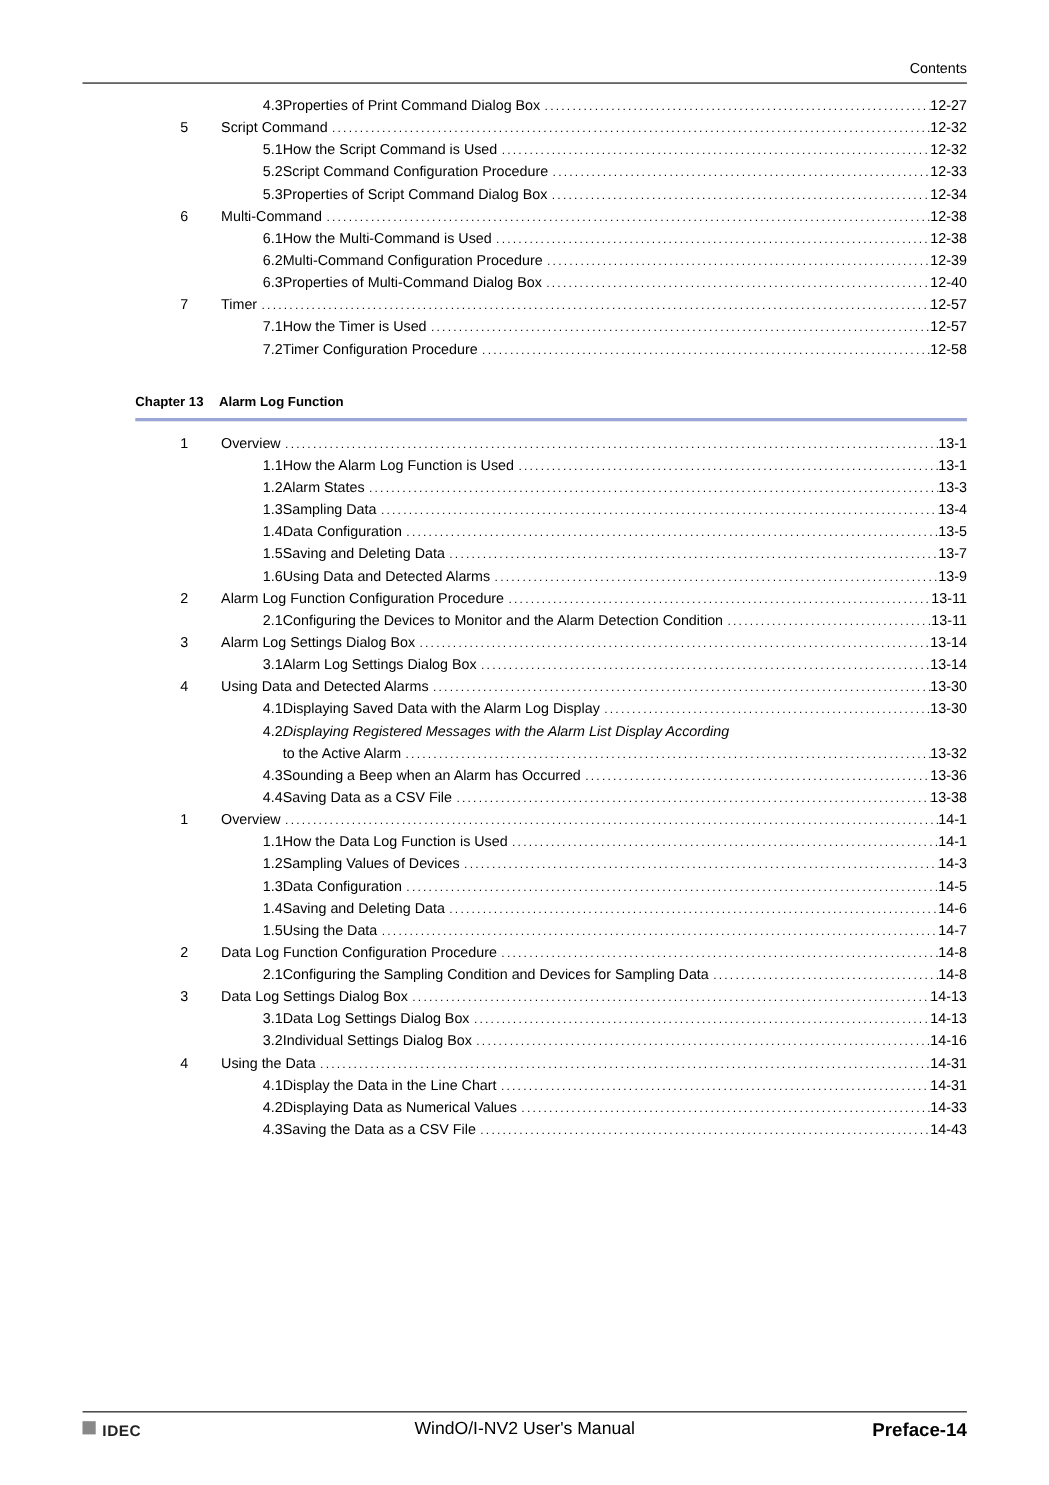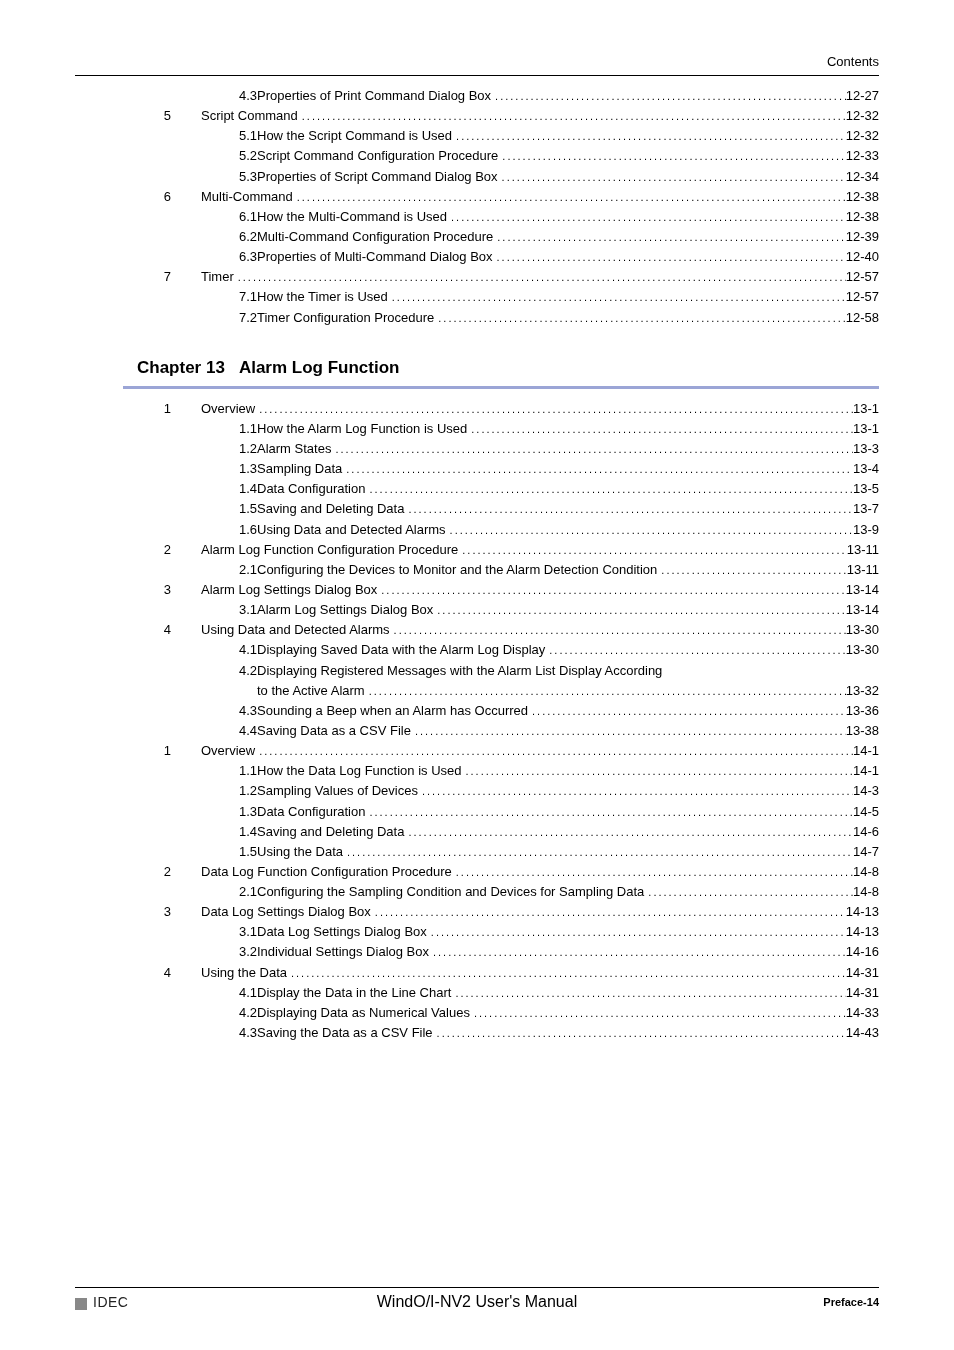--- a/index.html
+++ b/index.html
@@ -7,29 +7,29 @@
   .page { position: relative; width: 954px; height: 1350px; padding: 54px 75px 34px 75px; }
   .header { text-align: right; font-size: 13px; padding-bottom: 6px; border-bottom: 1px solid #000; margin-bottom: 10px; }
   .toc-wrap { padding-left: 48px; }
   .row { display: flex; align-items: baseline; font-size: 13px; line-height: 1.55; }
   .lvl-sec .num { flex: 0 0 78px; text-align: right; padding-right: 30px; }
   .lvl-sub .num { flex: 0 0 134px; text-align: right; }
   .label { white-space: nowrap; }
   .leader { flex: 1 1 auto; overflow: hidden; padding: 0 4px; }
   .leader::after { content: "............................................................................................................................................................................................................................................................................"; letter-spacing: 2px; color: #000; font-size: 11px; }
   .pg { white-space: nowrap; }
-  .wraplabel { white-space: normal; flex: 1 1 auto; padding-right: 6px; }
+  .wraplabel { white-space: normal; flex: 1 1 auto; padding-right: 6px; font-style: italic; }
   .chapter { margin-top: 30px; margin-bottom: 4px; }
-  .chapter-head { display: flex; align-items: baseline; gap: 14px; font-weight: bold; font-size: 17px; padding-bottom: 8px; margin-left: 14px; }
+  .chapter-head { display: flex; align-items: baseline; gap: 14px; font-weight: bold; font-size: 12px; padding-bottom: 8px; }
   .chapter-rule { height: 3px; background: #9ba5d6; margin-bottom: 10px; }
   .footer { position: absolute; left: 75px; right: 75px; bottom: 40px; }
   .footer-line { border-top: 1px solid #000; padding-top: 6px; display: flex; justify-content: space-between; align-items: center; font-size: 12px; }
   .footer-center { position: absolute; left: 0; right: 0; text-align: center; font-size: 16px; }
-  .footer-left { display: flex; align-items: flex-end; gap: 6px; font-weight: normal; font-size: 14px; letter-spacing: 0.5px; color: #222; position: relative; z-index: 2; }
-  .footer-right { font-weight: bold; font-size: 11px; position: relative; z-index: 2; }
+  .footer-left { display: flex; align-items: flex-start; gap: 6px; font-weight: bold; font-size: 14px; letter-spacing: 0.5px; color: #222; position: relative; z-index: 2; }
+  .footer-right { font-weight: bold; font-size: 17px; position: relative; z-index: 2; }
   .idec-box { width: 12px; height: 12px; background: #888; display: inline-block; }
 </style>
 </head>
 <body>
 
 <div class="page">
 
   <div class="header">Contents</div>
 
   <div class="toc-wrap">

